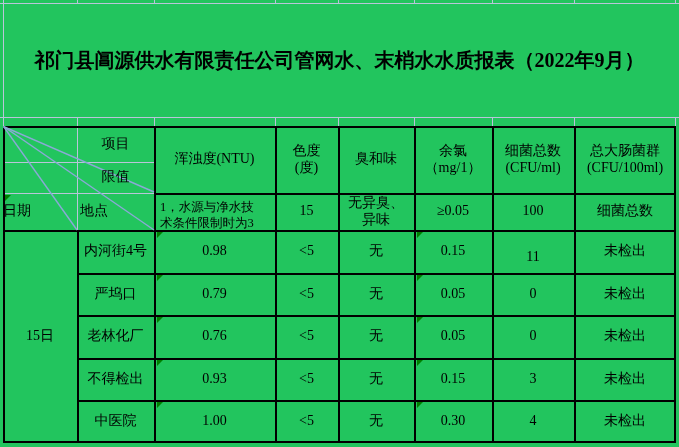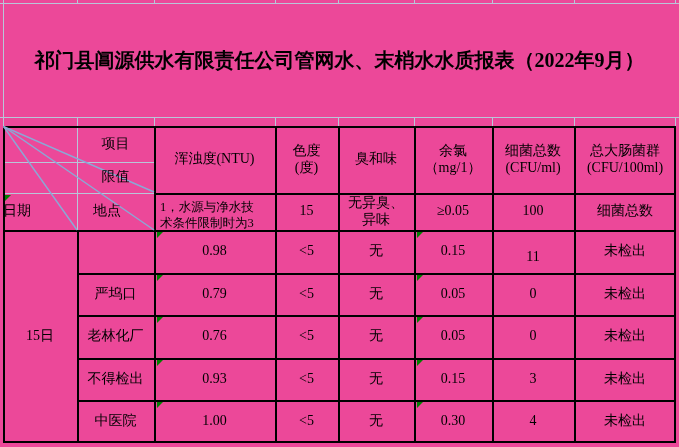--- a/index.html
+++ b/index.html
@@ -1,16 +1,16 @@
 <!DOCTYPE html>
 <html><head>
 <meta charset="utf-8">
 <style>
   html,body{margin:0;padding:0;background:#fff;}
-  #app{position:relative;width:679px;height:447px;background:#ec4899;overflow:hidden;
+  #app{position:relative;width:679px;height:447px;background:#22c55e;overflow:hidden;
        font-family:"Liberation Serif","DejaVu Serif",serif;color:#000;}
   .c{position:absolute;display:flex;align-items:center;justify-content:center;
      text-align:center;font-size:14px;line-height:1.2;box-sizing:border-box;}
   .col2{flex-direction:column;}
   .gl{position:absolute;background:#b9c5d9;}
   .bl{position:absolute;background:#000;}
   #ttl{position:absolute;left:0;top:3px;width:679px;height:114px;display:flex;
        align-items:center;justify-content:center;font-weight:bold;font-size:20px;}
   #tbl-border{position:absolute;left:3px;top:126px;width:673px;height:317px;
        border:2px solid #000;box-sizing:border-box;}
@@ -70,21 +70,21 @@
 
   <svg style="left:3px;top:126px" width="153" height="106">
     <line x1="0.5" y1="0.5" x2="151" y2="66" stroke="#8aa9d6" stroke-width="1.4"></line>
     <line x1="0.5" y1="0.5" x2="151" y2="104" stroke="#8aa9d6" stroke-width="1.4"></line>
     <line x1="0.5" y1="0.5" x2="74" y2="104" stroke="#8aa9d6" stroke-width="1.4"></line>
   </svg>
 
   <div class="c" style="left:77px;top:126px;width:77px;height:36px">项目</div>
   <div class="c" style="left:77px;top:162px;width:77px;height:31px">限值</div>
   <div class="c lft" style="left:3px;top:193px;width:74px;height:37px;">日期</div>
-  <div class="c lft" style="left:77px;top:193px;width:77px;height:37px;padding-left:16px">地点</div>
+  <div class="c lft" style="left:77px;top:193px;width:77px;height:37px;padding-left:3px">地点</div>
 
   <div class="c" style="left:154px;top:126px;width:121px;height:67px">浑浊度(NTU)</div>
   <div class="c col2" style="left:275px;top:126px;width:63px;height:67px">
     <span>色度</span>
     <span>(度)</span>
   </div>
   <div class="c" style="left:338px;top:126px;width:76px;height:67px">臭和味</div>
   <div class="c col2" style="left:414px;top:126px;width:78px;height:67px">
     <span>余氯</span>
     <span>（mg/1）</span>
@@ -100,20 +100,21 @@
 
   <div class="c small" style="left:154px;top:193px;width:121px;height:37px">1，水源与净水技术条件限制时为3</div>
   <div class="c" style="left:275px;top:193px;width:63px;height:37px">15</div>
   <div class="c" style="left:338px;top:193px;width:76px;height:37px;padding:0 6px">无异臭、异味</div>
   <div class="c" style="left:414px;top:193px;width:78px;height:37px">≥0.05</div>
   <div class="c" style="left:492px;top:193px;width:82px;height:37px">100</div>
   <div class="c" style="left:574px;top:193px;width:102px;height:37px">细菌总数</div>
 
   <div class="c" style="left:3px;top:230px;width:74px;height:213px">15日</div>
 
+  <div class="c" style="left:77px;top:230px;width:77px;height:43px">内河街4号</div>
   <div class="c" style="left:154px;top:230px;width:121px;height:43px">0.98</div>
   <div class="c" style="left:275px;top:230px;width:63px;height:43px">&lt;5</div>
   <div class="c" style="left:338px;top:230px;width:76px;height:43px">无</div>
   <div class="c" style="left:414px;top:230px;width:78px;height:43px">0.15</div>
   <div class="c" style="left:492px;top:230px;width:82px;height:55px">11</div>
   <div class="c" style="left:574px;top:230px;width:102px;height:43px">未检出</div>
 
   <div class="c" style="left:77px;top:273px;width:77px;height:42px">严坞口</div>
   <div class="c" style="left:154px;top:273px;width:121px;height:42px">0.79</div>
   <div class="c" style="left:275px;top:273px;width:63px;height:42px">&lt;5</div>

